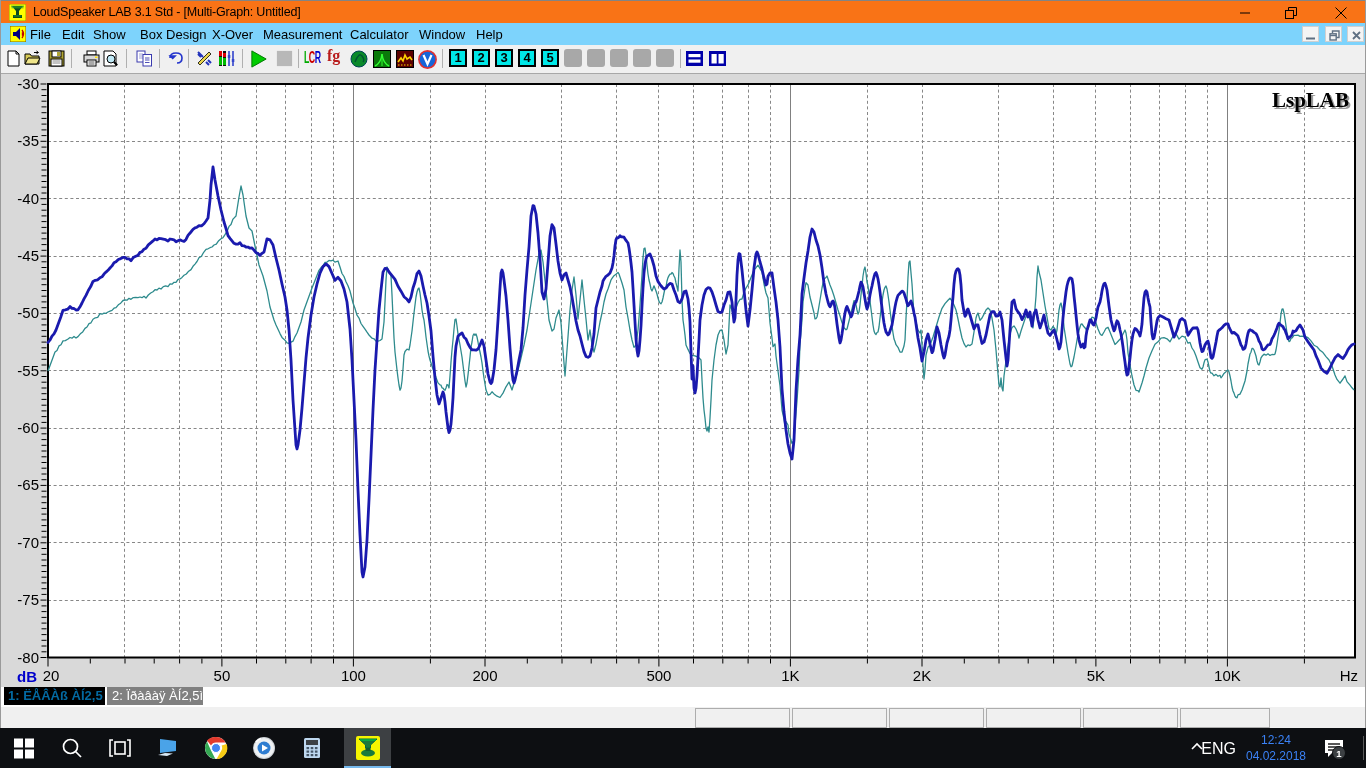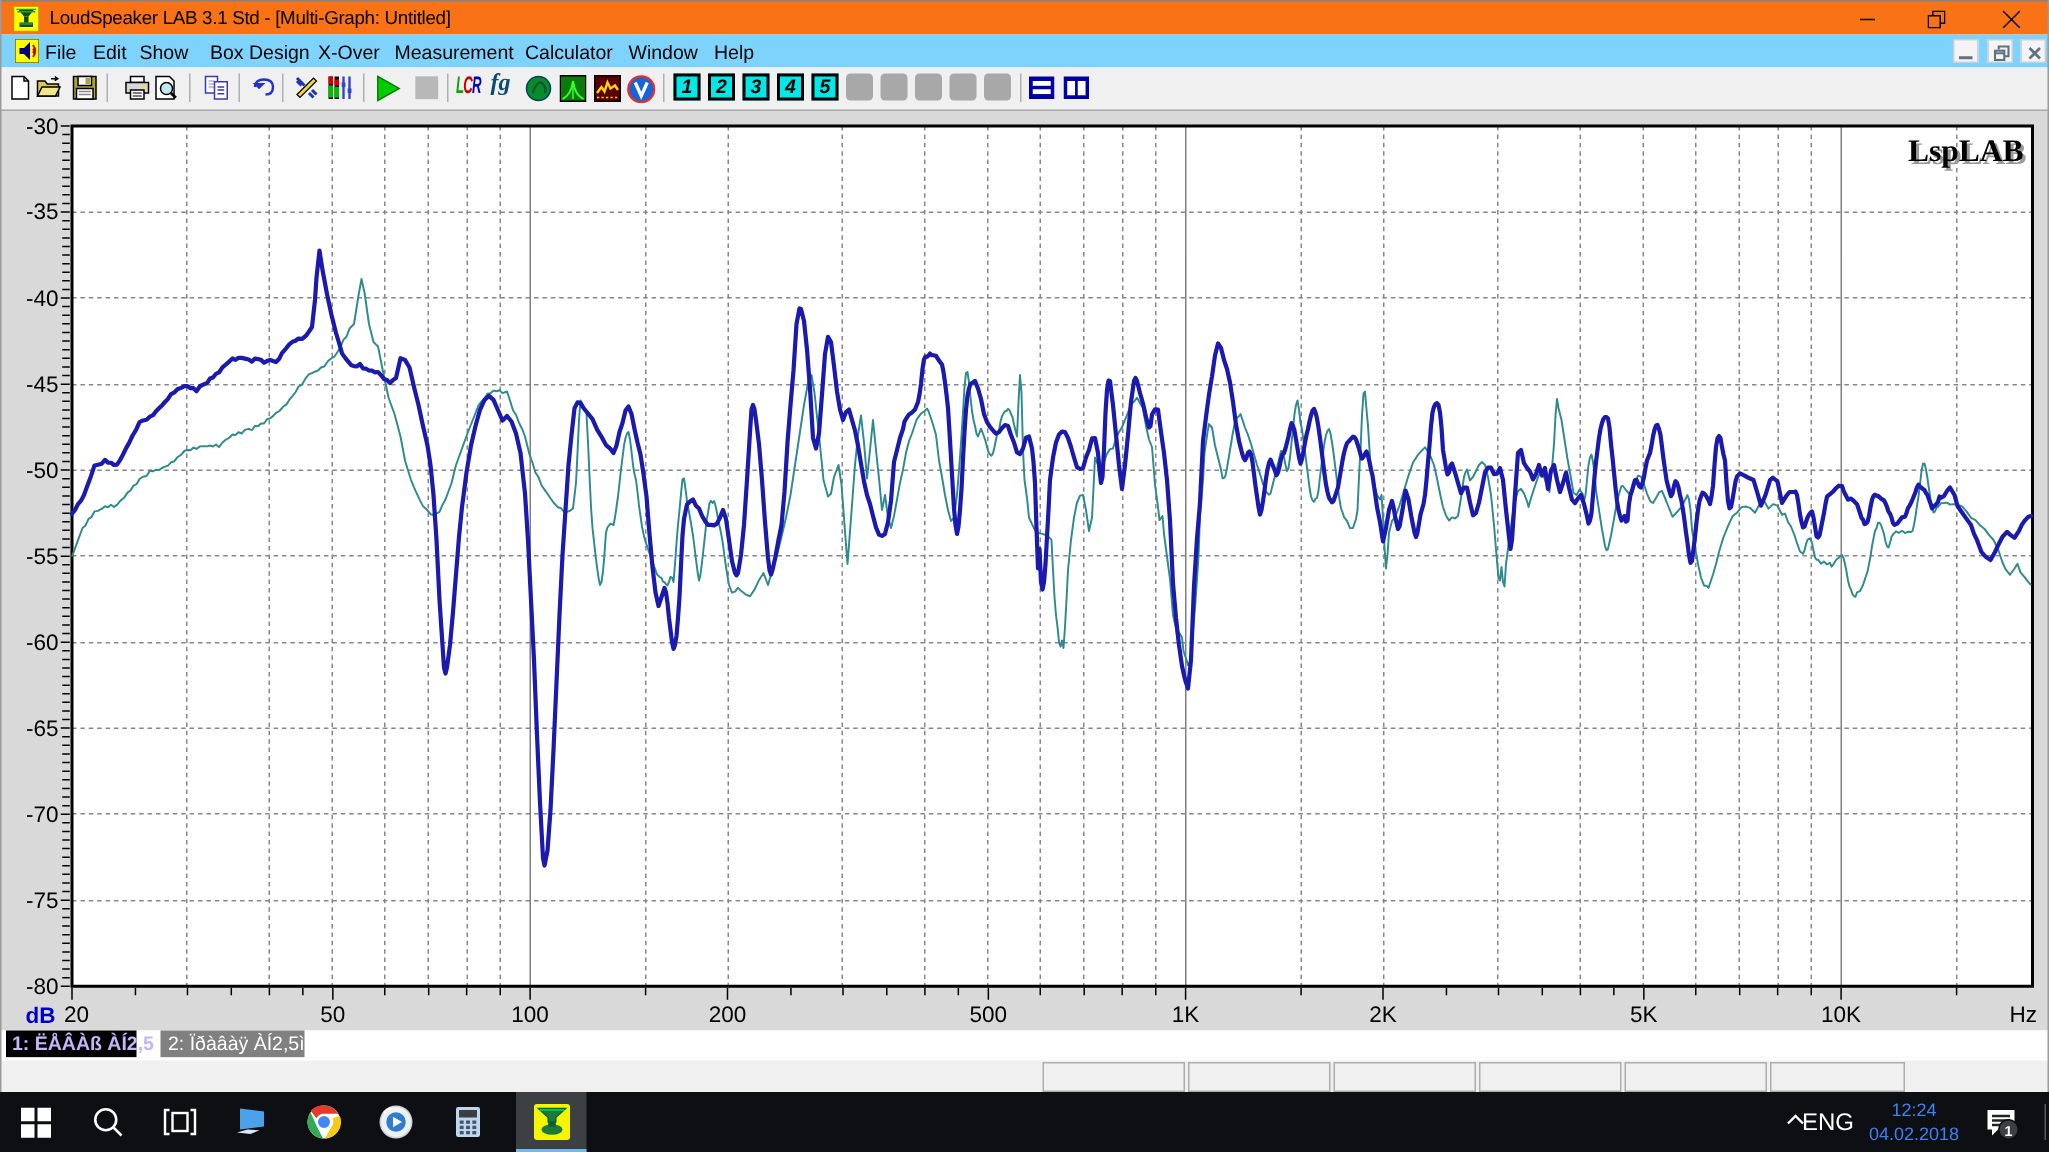--- a/index.html
+++ b/index.html
@@ -7,27 +7,27 @@
 body { font-family:"Liberation Sans", sans-serif; position:relative; background:#fff; }
 #titlebar { position:absolute; left:0; top:0; width:1366px; height:23px; background:#f97316; border-top:1px solid #848484; }
 #titlebar .ticon { position:absolute; left:9px; top:3px; width:17px; height:17px; }
 #titlebar .ttext { position:absolute; left:33px; top:4px; font-size:12.5px; letter-spacing:-0.2px; color:#000; }
 .caption { position:absolute; top:0; width:46px; height:23px; }
 .caption svg { position:absolute; left:50%; top:50%; transform:translate(-50%,-50%); }
 #menubar { position:absolute; left:0; top:23px; width:1366px; height:22px; background:#7dd3fc; }
 #menubar .mitem { position:absolute; top:4px; font-size:13px; color:#000; }
 #mdibtns { position:absolute; right:2px; top:26px; height:18px; }
 .mdib { display:inline-block; width:17px; height:16px; background:#f4f4f4; border:1px solid #d0d0d0; margin-left:1px; position:relative; vertical-align:top; }
-#toolbar { position:absolute; left:0; top:45px; width:1366px; height:29px; background:#f0f0f0; border-bottom:1px solid #a8a8a8;font-style:italic; }
+#toolbar { position:absolute; left:0; top:45px; width:1366px; height:29px; background:#f0f0f0; border-bottom:1px solid #a8a8a8; }
 .tbi { position:absolute; top:5px; width:17px; height:17px; }
 .tbsep { position:absolute; top:4px; width:1px; height:19px; background:#b0b0b0; }
 .numbtn { position:absolute; top:4px; width:18px; height:18px; background:#00e8e8; border:2px solid #000; color:#000; font-weight:bold; font-size:13px; text-align:center; line-height:14px; }
 .graybtn { position:absolute; top:4px; width:18px; height:18px; background:#a8a8a8; border-radius:3px; }
 #labelrow { position:absolute; left:0; top:687px; height:18px; font-size:13px; }
-#lab1 { position:absolute; left:4px; top:0; width:87px; height:18px; background:#000; color:#c4b5fd; font-weight:bold; padding-left:4px; line-height:18px; white-space:nowrap; }
+#lab1 { position:absolute; left:4px; top:0; width:101px; height:18px; background:#000; color:#0369a1; font-weight:bold; padding-left:4px; line-height:18px; white-space:nowrap; }
 #lab2 { position:absolute; left:107px; top:0; width:96px; height:18px; background:#808080; color:#fff; padding-left:5px; line-height:18px; white-space:nowrap; }
 #statusband { position:absolute; left:0; top:705px; width:1366px; height:23px; background:#f0f0f0; border-top:2px solid #ffffff; }
 .spanel { position:absolute; top:1px; height:20px; border:1px solid #adadad; background:#f0f0f0; }
 #stime { position:absolute; right:46px; top:19px; font-size:13px; color:#a21caf; }
 #taskbar { position:absolute; left:0; top:728px; width:1366px; height:40px; background:#0d0f12; }
 .tkico { position:absolute; top:8px; width:24px; height:24px; }
 #appbtn { position:absolute; left:344px; top:0; width:47px; height:40px; background:#3d4043; border-bottom:2px solid #76b9ed; }
 #clock { position:absolute; right:54px; top:4px; width:72px; text-align:center; font-size:12px; color:#3b82f6; line-height:16px; }
 #eng { position:absolute; right:130px; top:12px; font-size:16px; color:#fff; }
 #chev { position:absolute; right:162px; top:13px; }
@@ -156,21 +156,21 @@
     </svg>
   <div class="tbsep" style="left:242px"></div>
   <svg class="tbi" style="left:249px;width:20px;height:20px;top:4px" viewBox="0 0 21 21">
       <path d="M3 2 L18 10.5 L3 19 Z" fill="#00cc00" stroke="#007700"></path>
     </svg>
   <svg class="tbi" style="left:276px;width:17px;height:17px;top:5px" viewBox="0 0 19 19">
       <rect x="1" y="1" width="17" height="17" fill="#b8b8b8"></rect>
     </svg>
   <div class="tbsep" style="left:298px"></div>
   <div style="position:absolute;left:304px;top:4px;font-size:16px;font-weight:bold;transform:scaleX(0.55);transform-origin:0 0;letter-spacing:-1px"><span style="color:#0a0">L</span><span style="color:#c00">C</span><span style="color:#00c">R</span></div>
-  <div style="position:absolute;left:327px;top:2px;font-size:16px;font-weight:bold;color:#0c4a6e;font-family:'Liberation Serif',serif">fg</div>
+  <div style="position:absolute;left:327px;top:2px;font-size:16px;font-weight:bold;color:#b91c1c;font-family:'Liberation Serif',serif">fg</div>
   <svg class="tbi" style="left:350px;width:18px;height:18px" viewBox="0 0 18 18">
       <circle cx="9" cy="9" r="8" fill="#0a8a2a" stroke="#045"></circle>
       <path d="M5 12 Q9 2 12 6 T13 12" stroke="#053" stroke-width="1.5" fill="none"></path>
     </svg>
   <svg class="tbi" style="left:373px;width:18px;height:18px" viewBox="0 0 18 18">
       <rect x="0.5" y="0.5" width="17" height="17" fill="#0a7a0a" stroke="#000"></rect>
       <path d="M2 16 Q8 13 9 4 Q10 13 16 16" fill="none" stroke="#3f3" stroke-width="1.4"></path>
       <path d="M9 4 v12" stroke="#3f3"></path>
     </svg>
   <svg class="tbi" style="left:396px;width:18px;height:18px" viewBox="0 0 18 18">

